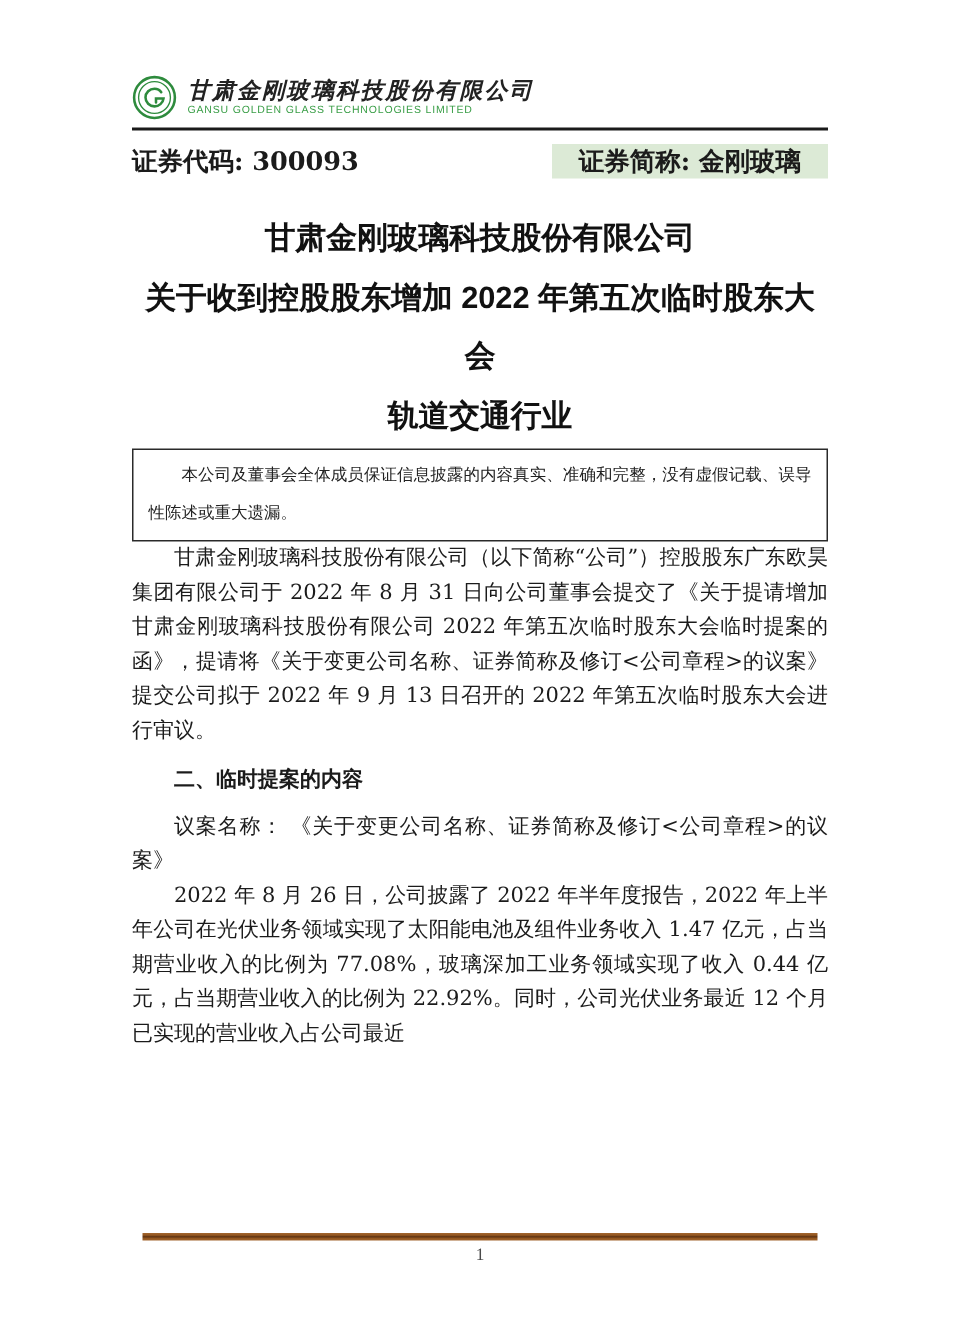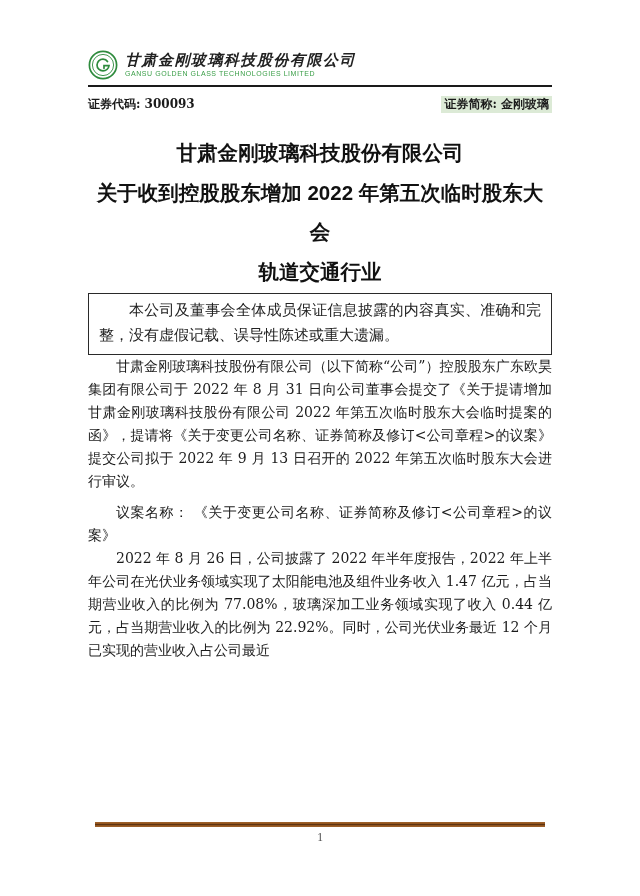--- a/index.html
+++ b/index.html
@@ -20,38 +20,38 @@
   }
   .logo-en{
     font-family:"Liberation Sans",sans-serif;font-size:7px;color:#3a9e47;
     letter-spacing:0.55px;margin-top:1px;white-space:nowrap;
   }
   .header-rule{border:none;border-top:2px solid #1a1a1a;margin:3px 0 0 0;}
 
   
   .code-row{
     display:flex;justify-content:space-between;align-items:baseline;
-    margin-top:9px;font-weight:bold;font-size:12px;white-space:nowrap;
+    margin-top:9px;font-weight:bold;font-size:17px;white-space:nowrap;
   }
-  .code-row .hl{background:#dcead6;padding:0 3px;}
+  .code-row .hl{background:#dcead6;padding:0 18px;}
 
   
   .title{
     margin-top:20px;text-align:center;
     font-family:"Liberation Sans","DejaVu Sans",sans-serif;
     font-weight:bold;font-size:20.5px;line-height:39.5px;color:#111;
   }
 
   
   .disclaimer{
     margin-top:2px;border:1.5px solid #2a2a2a;
     padding:4px 10px 6px 10px;
   }
   .disclaimer p{
-    margin:0;font-size:15px;line-height:25px;text-indent:2em;
+    margin:0;font-size:11px;line-height:25px;text-indent:2em;
     text-align:justify;color:#222;
   }
 
   
   .body{margin-top:0;font-size:14px;line-height:23px;}
   .body p{margin:0;text-align:justify;text-justify:inter-ideograph;}
   .body p.heading{font-weight:bold;text-indent:2em;margin:10px 0 8px 0;text-align:left;}
   .body p.indent{text-indent:2em;}
   .body p.para{margin-bottom:8px;}
   .body p.gap{margin-bottom:24px;}
@@ -98,20 +98,21 @@
     <div>关于收到控股股东增加 2022 年第五次临时股东大会</div>
     <div>轨道交通行业</div>
   </div>
 
   <div class="disclaimer">
     <p>本公司及董事会全体成员保证信息披露的内容真实、准确和完整，没有虚假记载、误导性陈述或重大遗漏。</p>
   </div>
 
   <div class="body">
       <p class="indent para">甘肃金刚玻璃科技股份有限公司（以下简称“公司”）控股股东广东欧昊集团有限公司于 2022 年 8 月 31 日向公司董事会提交了《关于提请增加甘肃金刚玻璃科技股份有限公司 2022 年第五次临时股东大会临时提案的函》，提请将《关于变更公司名称、证券简称及修订&lt;公司章程&gt;的议案》提交公司拟于 2022 年 9 月 13 日召开的 2022 年第五次临时股东大会进行审议。</p>
+      <p class="heading">二、临时提案的内容</p>
       <p class="indent line">议案名称： 《关于变更公司名称、证券简称及修订&lt;公司章程&gt;的议案》</p>
       <p class="indent">2022 年 8 月 26 日，公司披露了 2022 年半年度报告，2022 年上半年公司在光伏业务领域实现了太阳能电池及组件业务收入 1.47 亿元，占当期营业收入的比例为 77.08%，玻璃深加工业务领域实现了收入 0.44 亿元，占当期营业收入的比例为 22.92%。同时，公司光伏业务最近 12 个月已实现的营业收入占公司最近</p>
     </div>
 
 </div>
 
 <div class="footer-bar"></div>
 <div class="page-num">1</div>
 
 </body></html>

